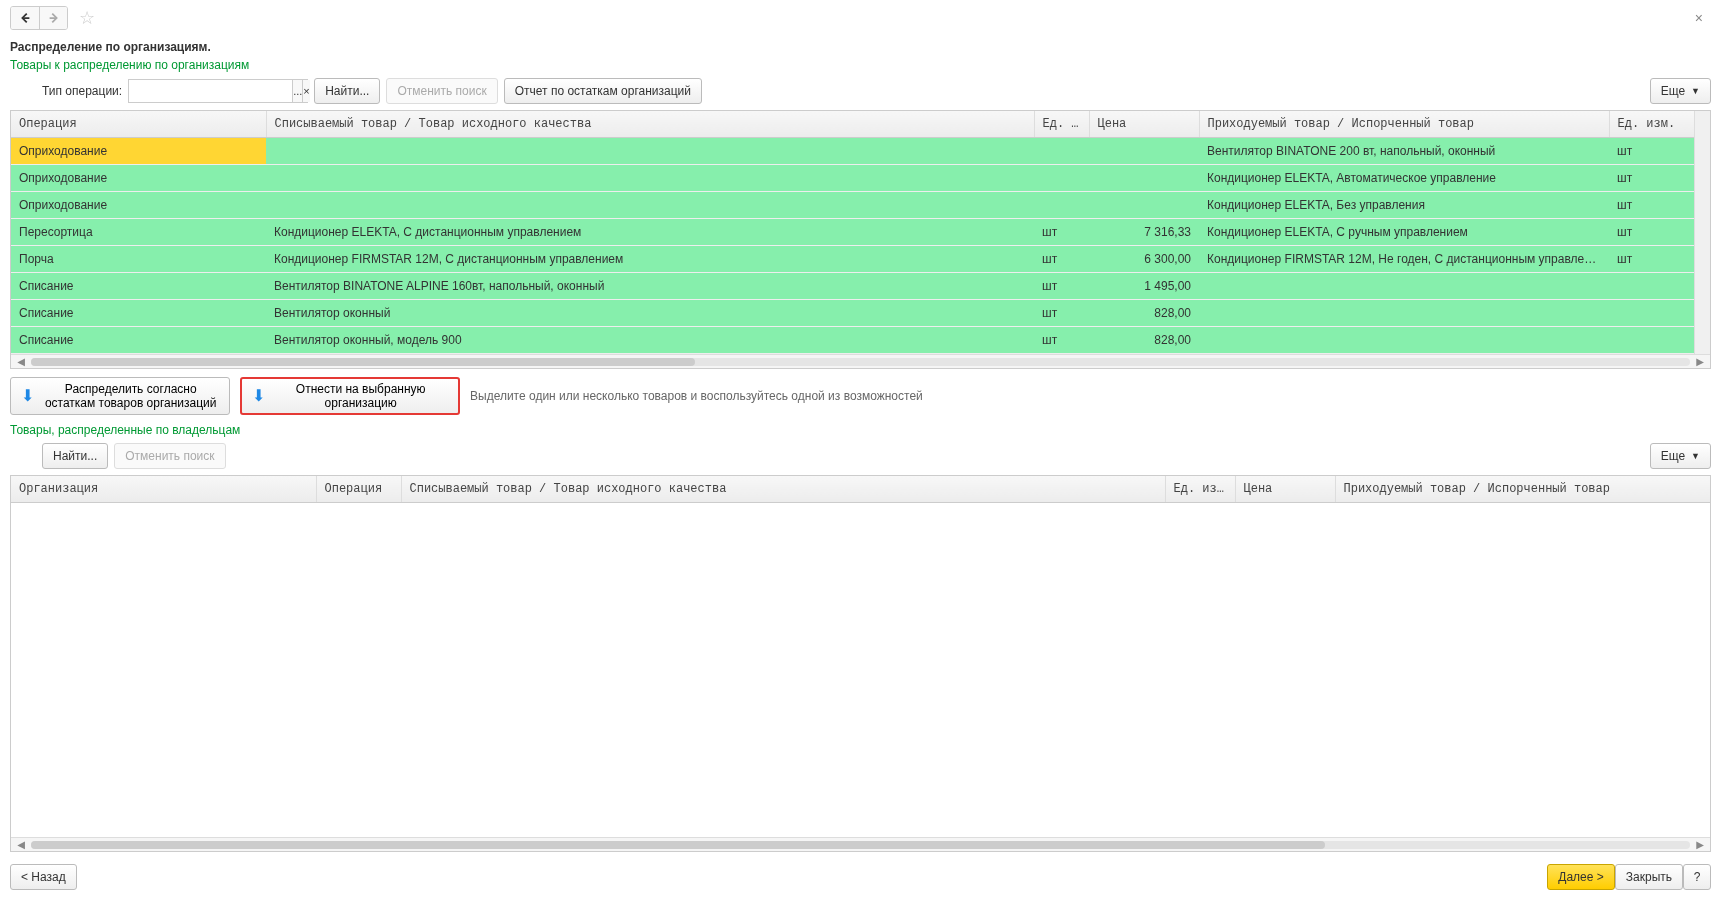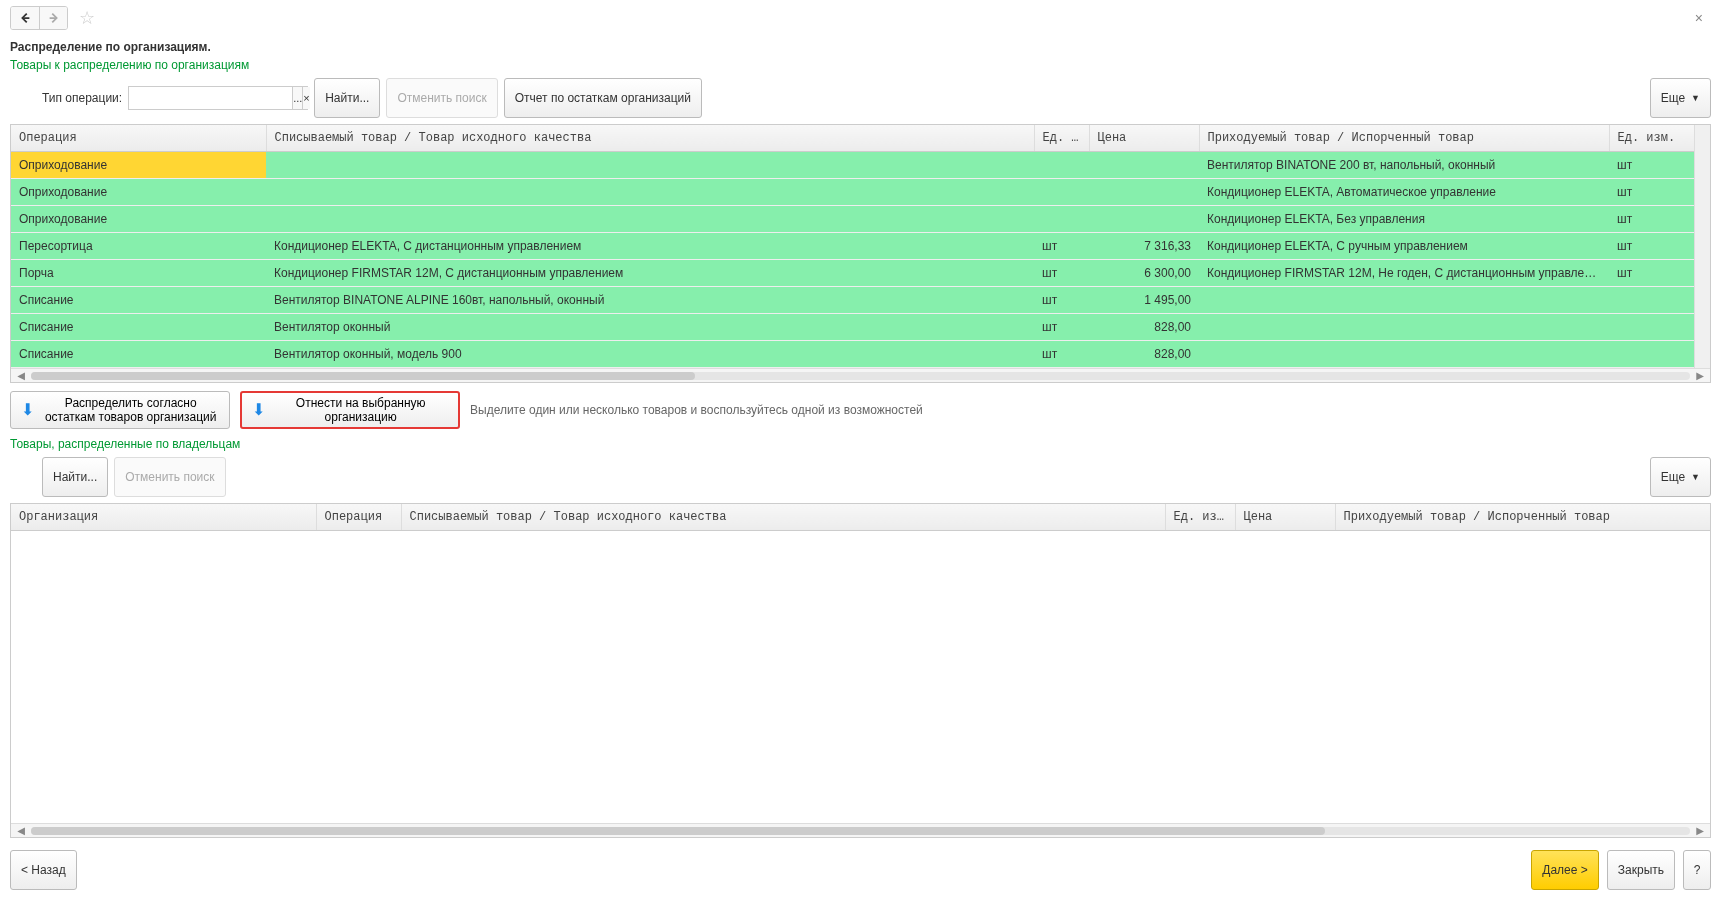--- a/index.html
+++ b/index.html
@@ -14,21 +14,21 @@
 .close-x { margin-left: auto; cursor: pointer; font-size: 14px; color: #888; padding: 4px 8px; }
 .content { flex: 1; padding: 4px 10px; display: flex; flex-direction: column; overflow: hidden; }
 .subtitle-bold { font-weight: bold; color: #333; margin-bottom: 4px; }
 .subtitle-green { color: #009933; margin-bottom: 6px; }
 .toolbar { display: flex; align-items: center; gap: 6px; margin-bottom: 6px; margin-left: 32px; }
 .toolbar .spacer { flex: 1; }
 .label-text { font-size: 12px; color: #333; }
 .combo { display: flex; border: 1px solid #ccc; height: 24px; width: 180px; }
 .combo input { flex: 1; border: none; outline: none; padding: 0 4px; font-size: 12px; }
 .combo .combo-btn { width: 20px; display: flex; align-items: center; justify-content: center; border-left: 1px solid #ccc; background: #f8f8f8; cursor: pointer; font-size: 11px; }
-.btn { border: 1px solid #bbb; background: linear-gradient(#fff,#eee); padding: 0 10px; height: 40px; border-radius: 3px; cursor: pointer; font-size: 12px; color: #333; display: inline-flex; align-items: center; gap: 4px; }
+.btn { border: 1px solid #bbb; background: linear-gradient(#fff,#eee); padding: 0 10px; height: 26px; border-radius: 3px; cursor: pointer; font-size: 12px; color: #333; display: inline-flex; align-items: center; gap: 4px; }
 .btn.disabled { color: #aaa; cursor: default; background: #fafafa; border-color: #ddd; }
 .btn.yellow { background: linear-gradient(#ffe259,#ffcd00); border-color: #c9a500; color: #333; font-weight: normal; }
 .btn.small-square { width: 28px; padding: 0; justify-content: center; }
 .table-wrap { border: 1px solid #ccc; display: flex; flex-direction: column; margin-bottom: 8px; }
 .tbl { width: 100%; border-collapse: collapse; table-layout: fixed; }
 .tbl th { background: linear-gradient(#f7f7f7,#ececec); border-bottom: 1px solid #ccc; border-right: 1px solid #ddd; text-align: left; padding: 6px 8px; font-weight: normal; color: #444; white-space: nowrap; overflow: hidden; text-overflow: ellipsis; font-family: Liberation Mono, monospace; }
 .tbl th:last-child { border-right: none; }
 .tbl td { border-bottom: 1px solid #eee; padding: 6px 8px; white-space: nowrap; overflow: hidden; text-overflow: ellipsis; }
 .tbl tbody tr { background: #86efac; }
 .tbl tbody tr.selected td:first-child { background: #ffd633; }
@@ -38,21 +38,21 @@
 .table-body-scroll { flex: 1; overflow: hidden; }
 .hscroll { height: 14px; display: flex; align-items: center; background: #f5f5f5; border-top: 1px solid #ddd; padding: 2px 4px; gap: 4px; }
 .hscroll .track { flex: 1; height: 8px; background: #e5e5e5; border-radius: 4px; position: relative; }
 .hscroll .thumb { position: absolute; left: 0; width: 40%; height: 8px; background: #ccc; border-radius: 4px; }
 .hscroll .arrow { width: 12px; text-align: center; font-size: 10px; color: #888; cursor: pointer; }
 .middle-row { display: flex; align-items: center; gap: 10px; margin-bottom: 8px; }
 .big-btn { border: 1px solid #bbb; background: linear-gradient(#fff,#eee); border-radius: 3px; cursor: pointer; display: flex; align-items: center; justify-content: center; text-align: center; padding: 4px 10px; height: 38px; width: 220px; font-size: 12px; line-height: 1.2; }
 .big-btn.highlighted { border: 2px solid #e53935; }
 .big-btn .arrow-down { color: #1e88e5; font-size: 16px; margin-right: 8px; }
 .hint-text { color: #666; font-size: 12px; }
-.footer { display: flex; padding: 8px 10px; align-items: center; gap: 8px; }
+.footer { display: flex; padding: 8px 10px; align-items: center; gap: 0; }
 .footer .spacer { flex: 1; }
 .table2-wrap { flex: 1; border: 1px solid #ccc; display: flex; flex-direction: column; }
 .table2-body { flex: 1; }
 svg.icon { width: 14px; height: 14px; }
 .chevron { font-size: 9px; margin-left: 2px; }
 </style>
 </head>
 <body>
 
 <div class="window">

